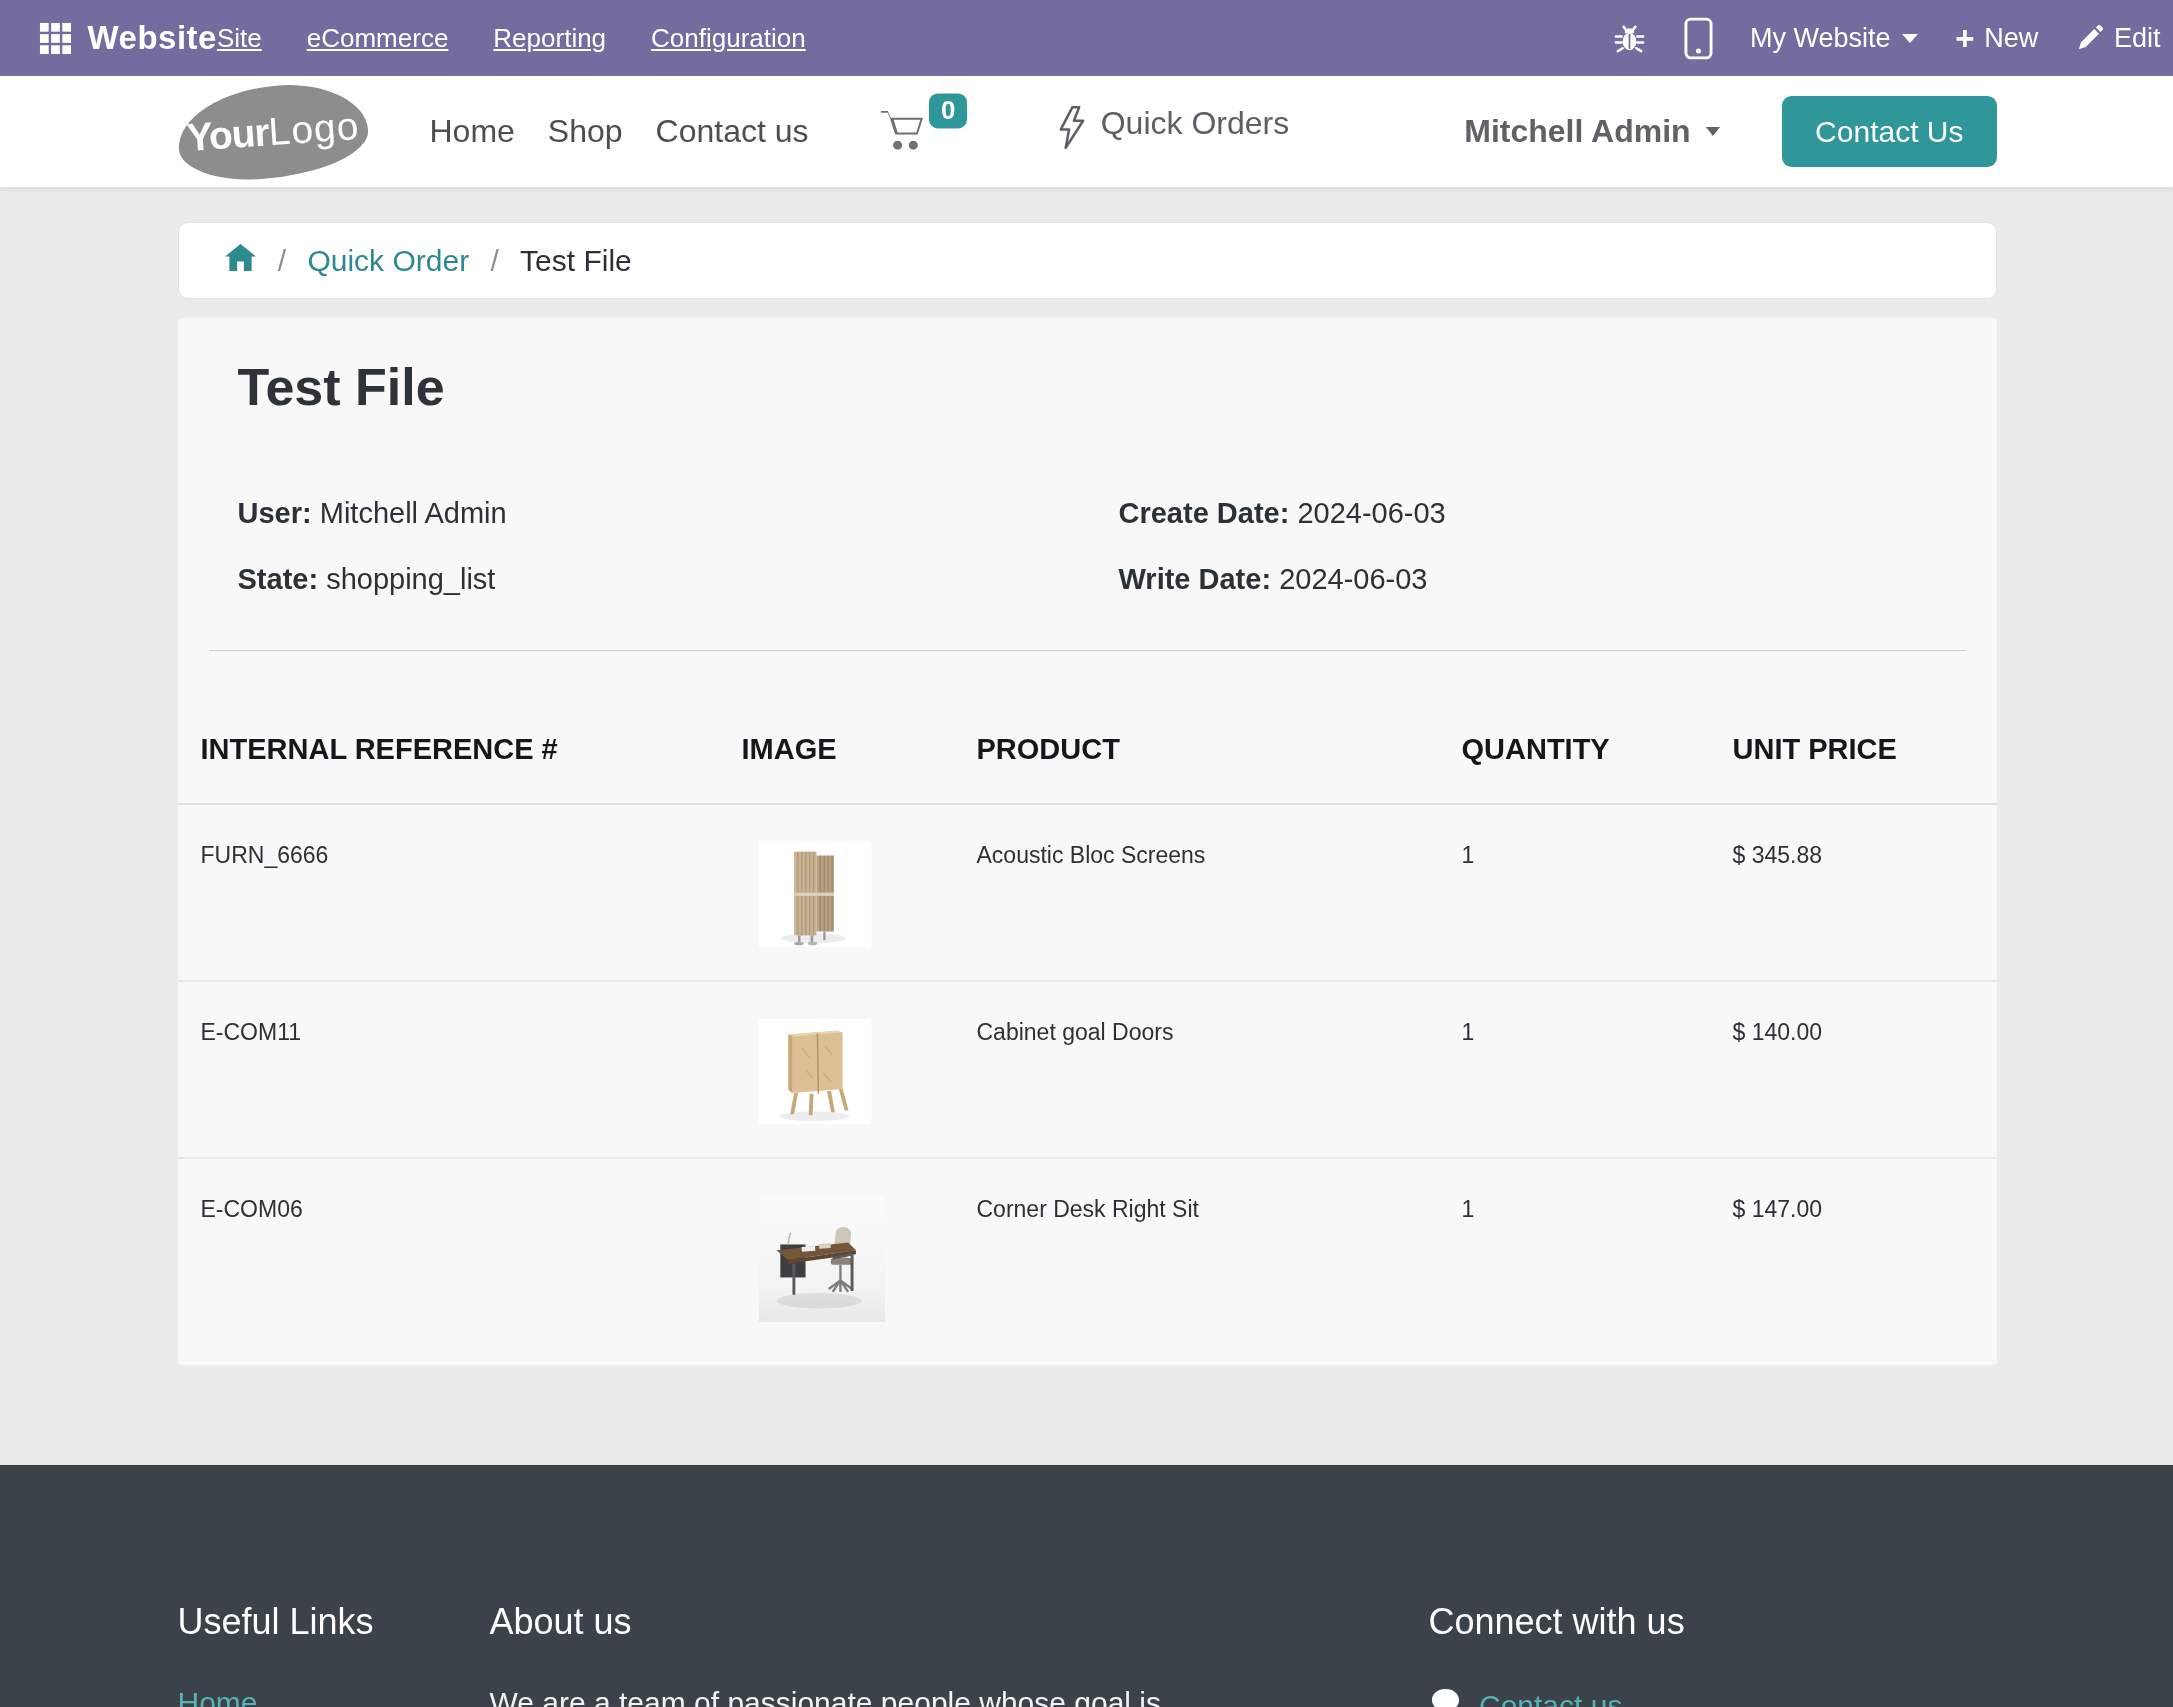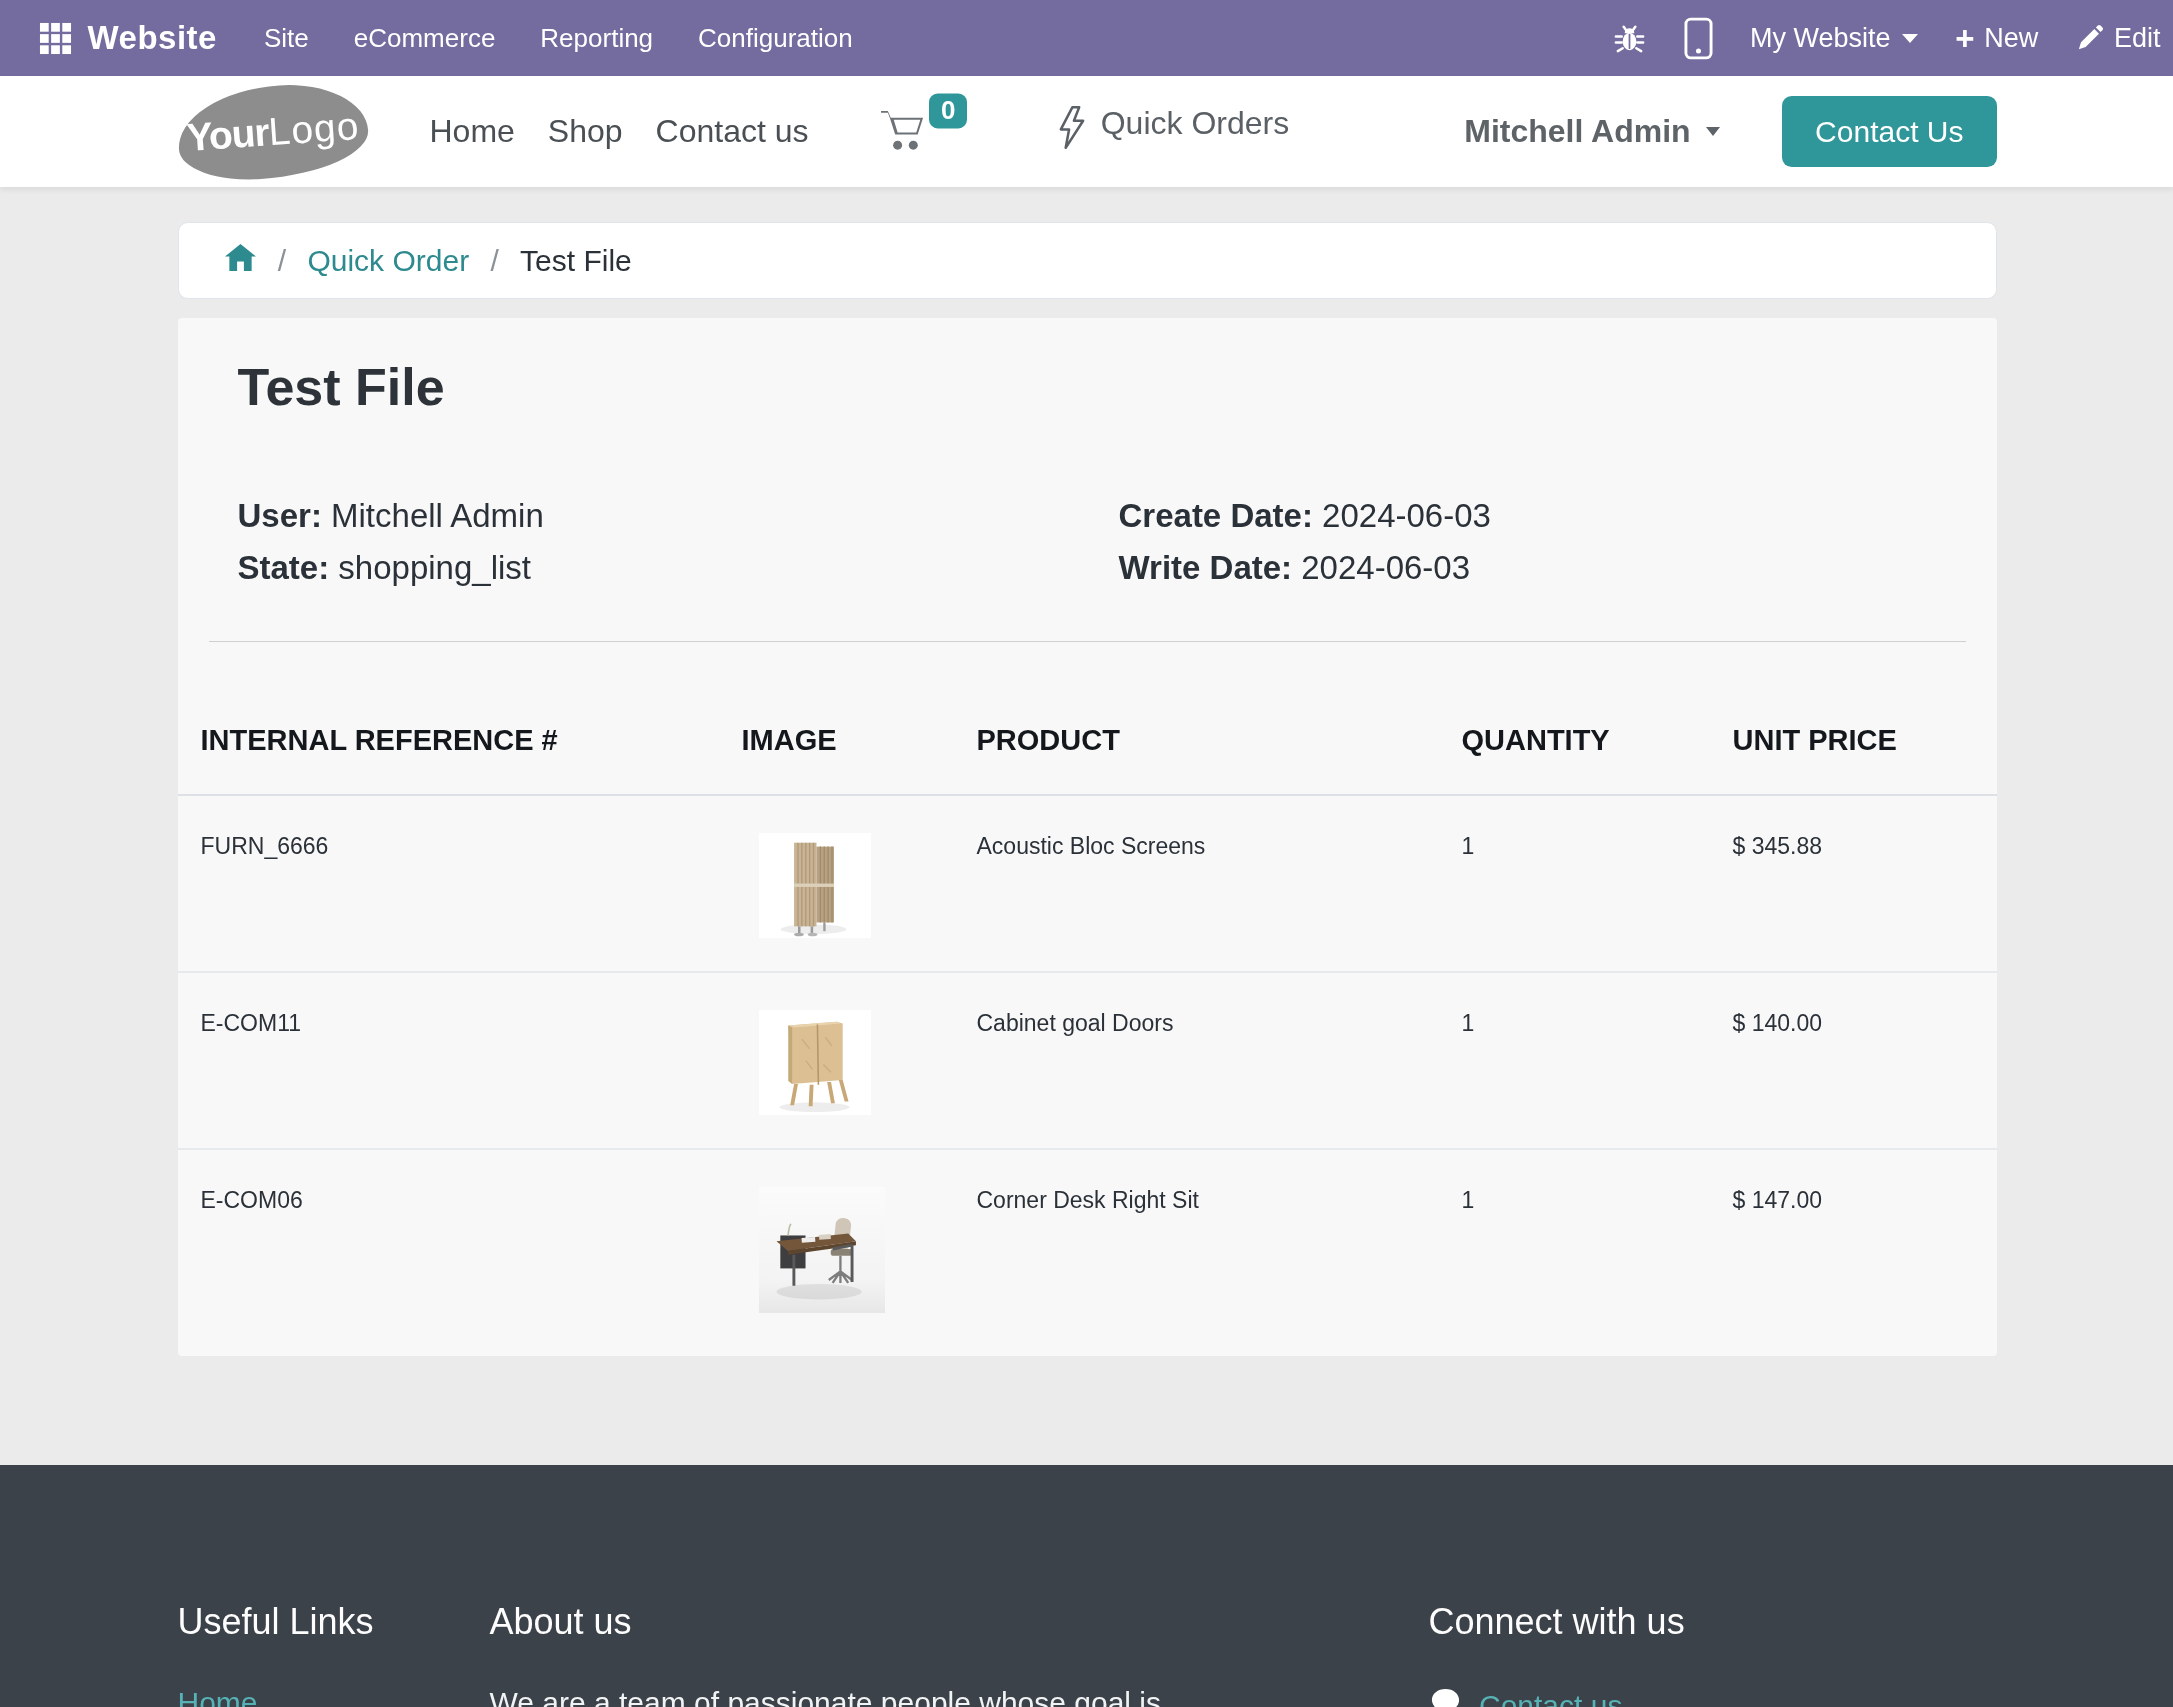--- a/index.html
+++ b/index.html
@@ -14,21 +14,21 @@
   }
   *{margin:0;padding:0;box-sizing:border-box;}
   html,body{width:2174px;height:1708px;overflow:hidden;}
   body{font-family:"Liberation Sans",sans-serif;background:var(--page-bg);color:var(--text-dark);}
 
   
   .top-nav{height:76px;background:var(--navbar-purple);display:flex;align-items:center;
     padding:0 13.6px 0 39px;color:#fff;}
   .top-nav .brand{display:flex;align-items:center;gap:15.5px;cursor:pointer;}
   .app-name{font-size:33px;font-weight:700;letter-spacing:0.5px;}
-  .top-menu{display:flex;gap:45px;margin-left:47px;}
+  .top-menu{display:flex;gap:45px;text-decoration:underline;}
   .top-menu span{font-size:26px;cursor:pointer;}
   .top-nav .right{margin-left:auto;display:flex;align-items:center;gap:37px;font-size:27px;}
   .nav-icon{display:inline-flex;align-items:center;justify-content:center;cursor:pointer;}
   .with-caret{display:flex;align-items:center;gap:11.6px;cursor:pointer;}
   .caret{width:0;height:0;border-left:8.7px solid transparent;border-right:8.7px solid transparent;
     border-top:9.7px solid #fff;display:inline-block;}
   .plus-item,.edit-item{display:flex;align-items:center;gap:9.7px;cursor:pointer;font-size:27px;}
   .plus-glyph{font-size:33px;font-weight:700;line-height:1;}
 
   
@@ -56,21 +56,21 @@
   main{height:1278px;background:var(--page-bg);padding-top:35px;}
   .breadcrumb-card{background:#fff;border:1px solid #DFE5EA;border-radius:9.7px;height:77px;
     display:flex;align-items:center;padding:0 45px;gap:21.3px;font-size:30px;}
   .crumb-sep{color:#8A9298;}
   .crumb-link{color:var(--link-teal);text-decoration:none;cursor:pointer;}
   .crumb-current{color:#2B3138;}
   .home-link{display:flex;align-items:center;cursor:pointer;}
 
   .content-card{background:var(--card-bg);border-radius:3.9px;margin-top:19.4px;padding-bottom:9.7px;}
   .page-title{font-size:52px;font-weight:700;color:#2D3338;padding:39px 60px 0;}
-  .fields{display:grid;grid-template-columns:881px 1fr;row-gap:14px;padding:80px 60px 0;font-size:33px;}
+  .fields{display:grid;grid-template-columns:881px 1fr;row-gap:33px;padding:80px 60px 0;font-size:29px;}
   .field{color:#2B3138;}
   .field b{font-weight:700;}
   .card-divider{border:none;border-top:1.9px solid #CFCFCF;margin:54px 31px 0;}
 
   table.order-table{width:100%;border-collapse:collapse;table-layout:fixed;}
   .order-table th{font-size:29px;font-weight:700;color:#14181C;text-align:left;
     padding:82px 0 37px;border-bottom:2.9px solid #DDE1E6;}
   .order-table th:first-child,.order-table td:first-child{padding-left:23px;}
   .order-table td{vertical-align:top;padding:37px 0 33px;font-size:23px;color:#2B3138;
     border-top:2.9px solid #E7EAED;}

